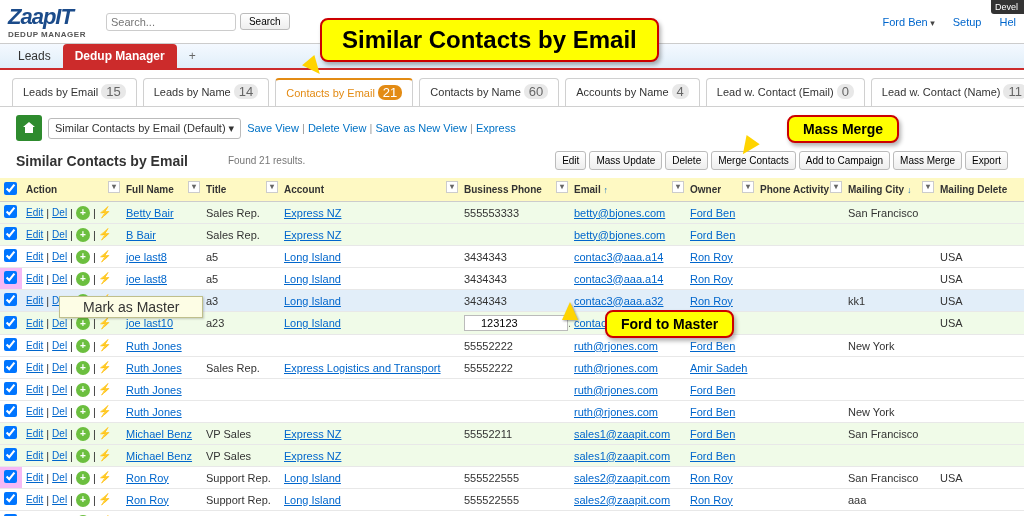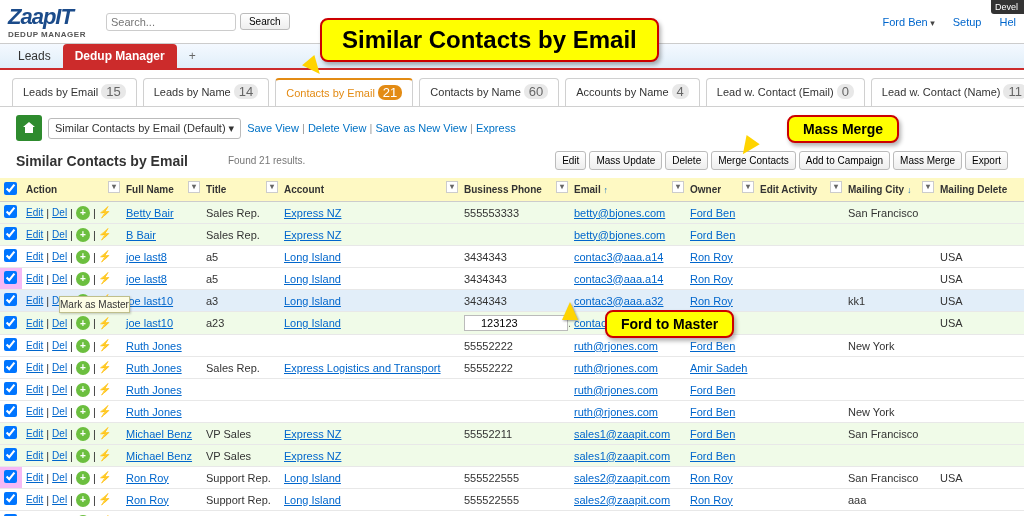--- a/index.html
+++ b/index.html
@@ -56,21 +56,21 @@
   .phone-input { width: 104px; height: 16px; font-size: 11px; border: 1px solid #bbb; padding: 1px 16px; }
   .sortarrow { color: #1e75c5; font-size: 9px; }
 
   
   .callout { position: absolute; background: #ffff00; border: 2px solid #c00; border-radius: 8px; font-size: 20px; font-weight: 800; color: #000; padding: 6px 20px; z-index: 50; box-shadow: 2px 3px 4px rgba(0,0,0,.3); white-space: nowrap; }
   .arrow { position: absolute; width: 0; height: 0; z-index: 49; }
   .arrow.dr { border-top: 18px solid #ffd400; border-left: 8px solid transparent; border-right: 8px solid transparent; transform: rotate(-40deg); }
   .arrow.dl { border-top: 18px solid #ffd400; border-left: 8px solid transparent; border-right: 8px solid transparent; transform: rotate(35deg); }
   .arrow.up { border-left: 8px solid transparent; border-right: 8px solid transparent; border-bottom: 18px solid #ffd400; filter: drop-shadow(1px 1px 1px rgba(0,0,0,.4)); }
 
-  .tooltip { position: absolute; background: #fdfde5; border: 1px solid #bfbf8c; padding: 2px 0; font-size: 10px; z-index: 60; white-space: nowrap; box-shadow: 1px 1px 2px rgba(0,0,0,.2); }
+  .tooltip { position: absolute; background: #fdfde5; border: 1px solid #bfbf8c; padding: 2px 23px; font-size: 14px; z-index: 60; white-space: nowrap; box-shadow: 1px 1px 2px rgba(0,0,0,.2); }
 
   .devtag { position: absolute; top: 0; right: 0; background: #333; color: #fff; font-size: 9px; padding: 2px 6px 2px 4px; border-bottom-left-radius: 3px; }
 </style>
 </head>
 <body>
 
 <div class="topbar">
   <div class="logo">
     <span class="logo-main">ZaapIT</span>
     <span class="logo-sub">DEDUP MANAGER</span>
@@ -149,21 +149,21 @@
   <thead>
     <tr>
       <th><input type="checkbox" checked="" style=""></th>
       <th><span>Action</span><span class="colmenu">▾</span></th>
       <th><span>Full Name</span><span class="colmenu">▾</span></th>
       <th><span>Title</span><span class="colmenu">▾</span></th>
       <th><span>Account</span><span class="colmenu">▾</span></th>
       <th><span>Business Phone</span><span class="colmenu">▾</span></th>
       <th><span>Email</span> <span class="sortarrow">↑</span><span class="colmenu">▾</span></th>
       <th><span>Owner</span><span class="colmenu">▾</span></th>
-      <th><span>Edit Activity</span><span class="colmenu">▾</span></th>
+      <th><span>Phone Activity</span><span class="colmenu">▾</span></th>
       <th><span>Mailing City</span> <span class="sortarrow">↓</span><span class="colmenu">▾</span></th>
       <th><span>Mailing Delete</span></th>
     </tr>
   </thead>
   <tbody id="gridbody">
       <tr class="g0">
         <td><input type="checkbox" checked="" style=""></td>
         <td>
           <span class="actcell"><a>Edit</a> | <a>Del</a> | <span class="plusicon">+</span> | <span class="bolticon">⚡</span></span>
         </td>

